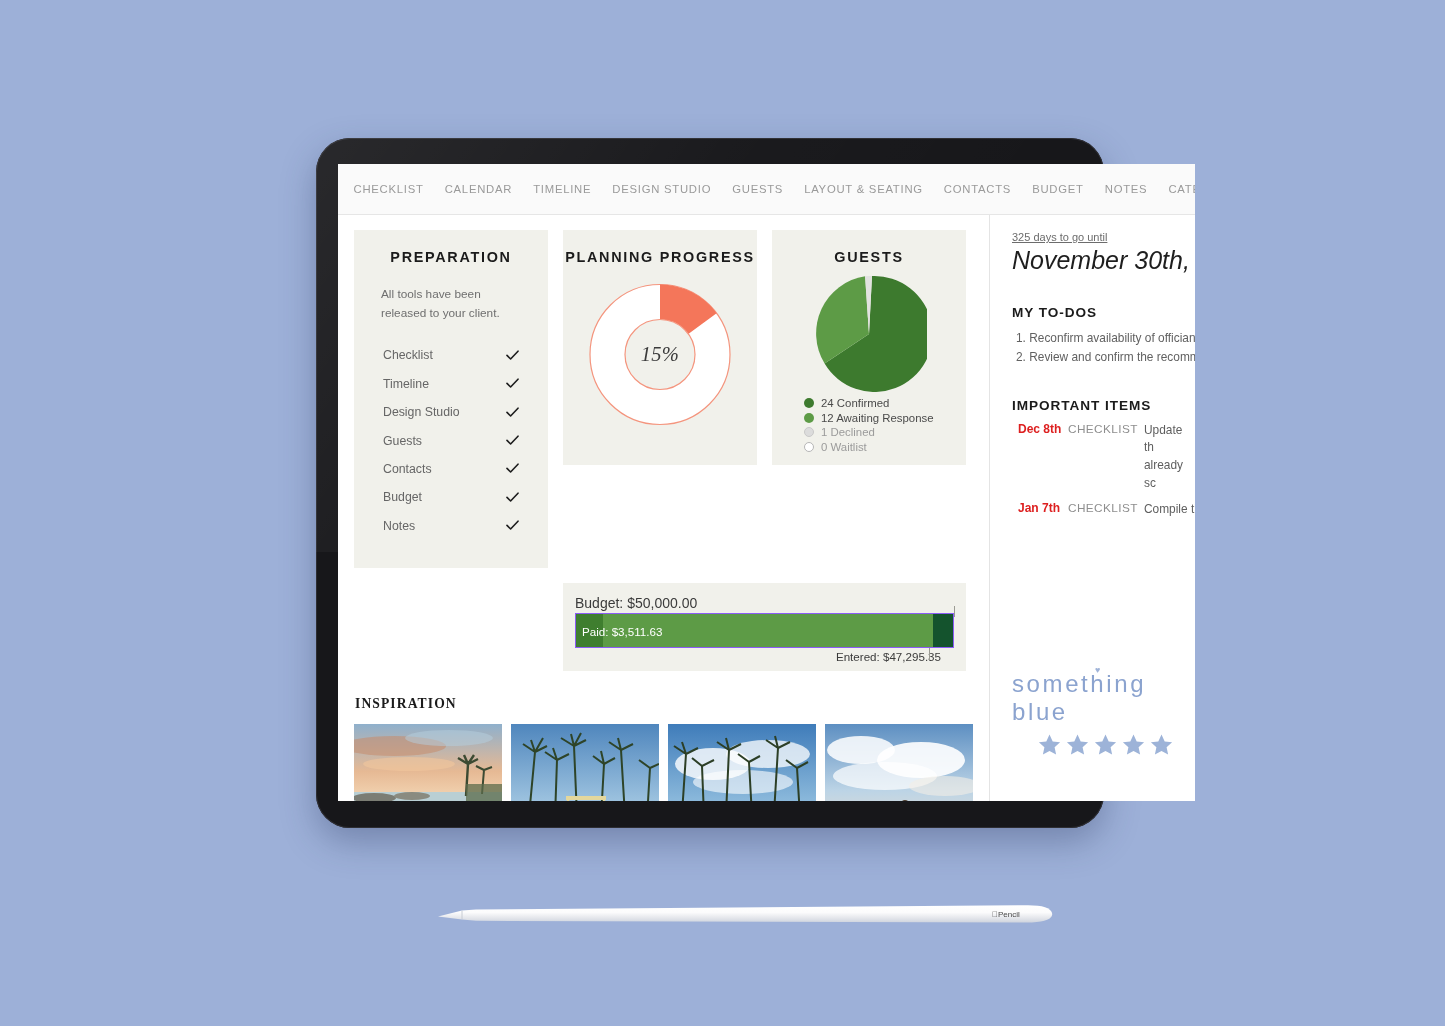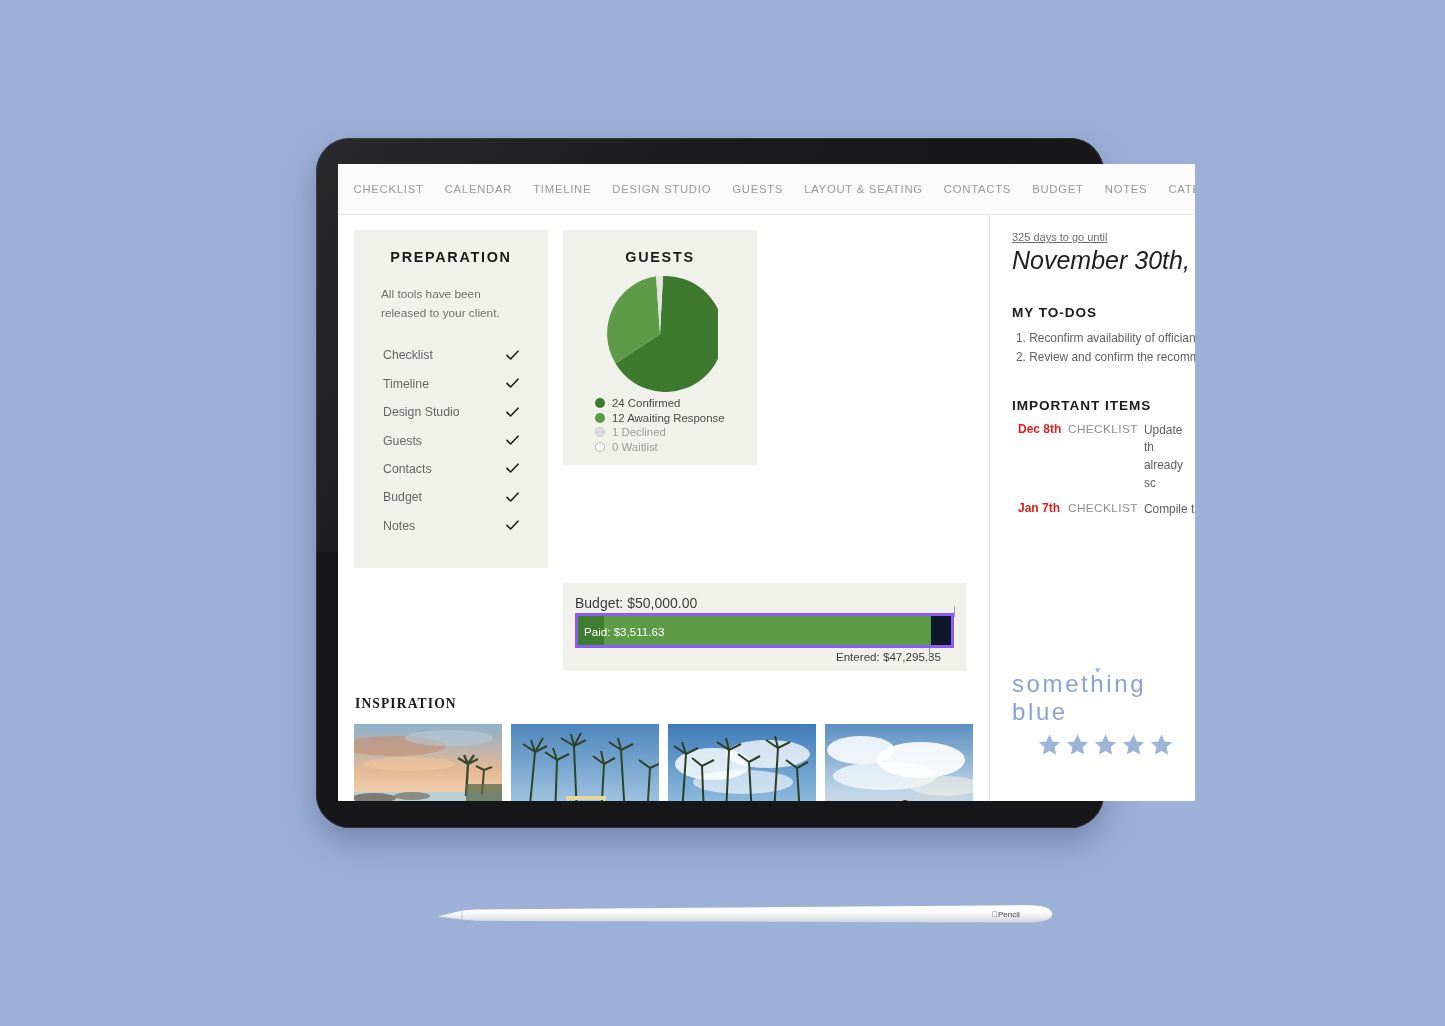--- a/index.html
+++ b/index.html
@@ -218,22 +218,22 @@
   #budget-top-label {
     text-align: left;
     font-size: 14px;
     color: #3b3b3b;
     padding-right: 2px;
     margin-bottom: 2px;
   }
   #budget-bar-outer {
     position: relative;
     height: 35px;
-    background: #0f172a;
-    border: 3px solid #8b5cf6;
+    background: #14532d;
+    border: 1px solid #8b5cf6;
     box-sizing: border-box;
     display: flex;
     overflow: hidden;
   }
   #budget-seg-paid {
     width: 7.1%;
     background: #3f7e2f;
     height: 100%;
   }
   #budget-seg-entered {
@@ -485,20 +485,34 @@
                 <span class="prep-label">Notes</span>
                 <span class="prep-check">
                     <svg width="13" height="11" viewBox="0 0 13 11">
                       <path d="M1 5.4 L4.6 9 L12 1.2" stroke="#1d1d1d" stroke-width="1.6" fill="none" stroke-linecap="round" stroke-linejoin="round"></path>
                     </svg>
                   </span>
               </div>
             </div>
           </div>
 
+          <div id="progress-card" class="card">
+            <div class="card-title">PLANNING PROGRESS</div>
+            <div id="donut-wrap">
+              <svg viewBox="0 0 145 145" width="145" height="145">
+
+                <circle cx="72.5" cy="72.5" r="70" fill="#ffffff" stroke="#f4957e" stroke-width="1.2"></circle>
+
+                <path d="M 72.5 2.5 A 70 70 0 0 1 129.1 31.3 L 100.8 51.9 A 35 35 0 0 0 72.5 37.5 Z" fill="#f4765a"></path>
+
+                <circle cx="72.5" cy="72.5" r="35" fill="#f1f1eb" stroke="#f4957e" stroke-width="1.2"></circle>
+              </svg>
+              <div id="donut-pct">15%</div>
+            </div>
+          </div>
 
           <div id="guests-card" class="card">
             <div class="card-title">GUESTS</div>
             <div id="pie-wrap">
               <svg viewBox="0 0 116 116" width="116" height="116">
 
                 <path d="M 58 58 L 61.0 0.08 A 58 58 0 1 1 13.6 87.6 Z" fill="#3d7a2e"></path>
 
                 <path d="M 58 58 L 13.6 87.6 A 58 58 0 0 1 54.1 0.13 Z" fill="#5d9b46"></path>
 

